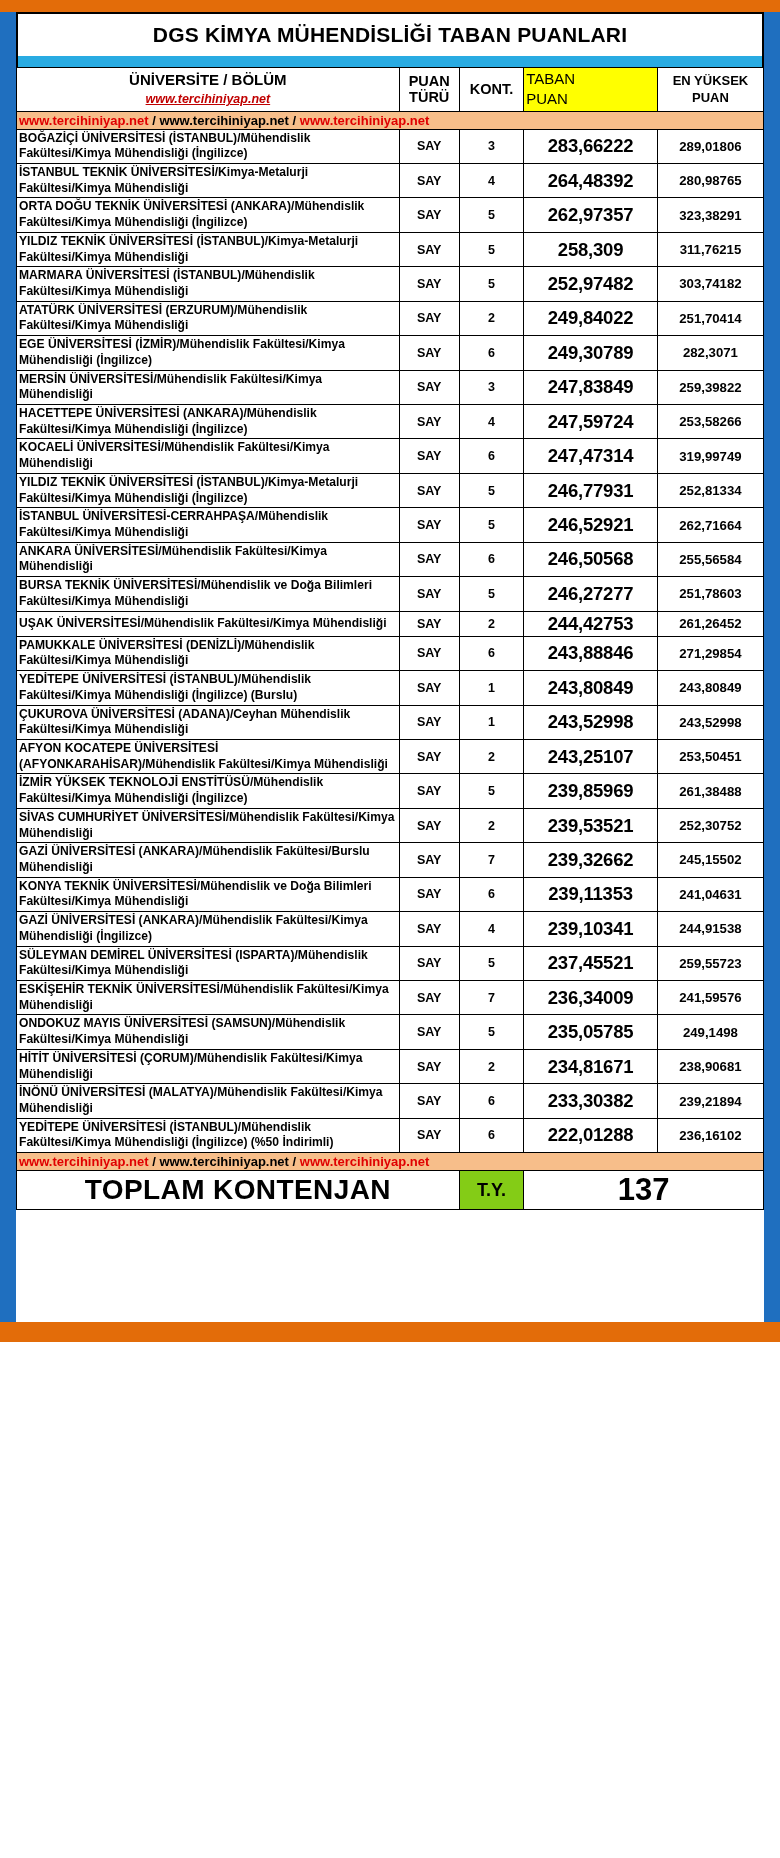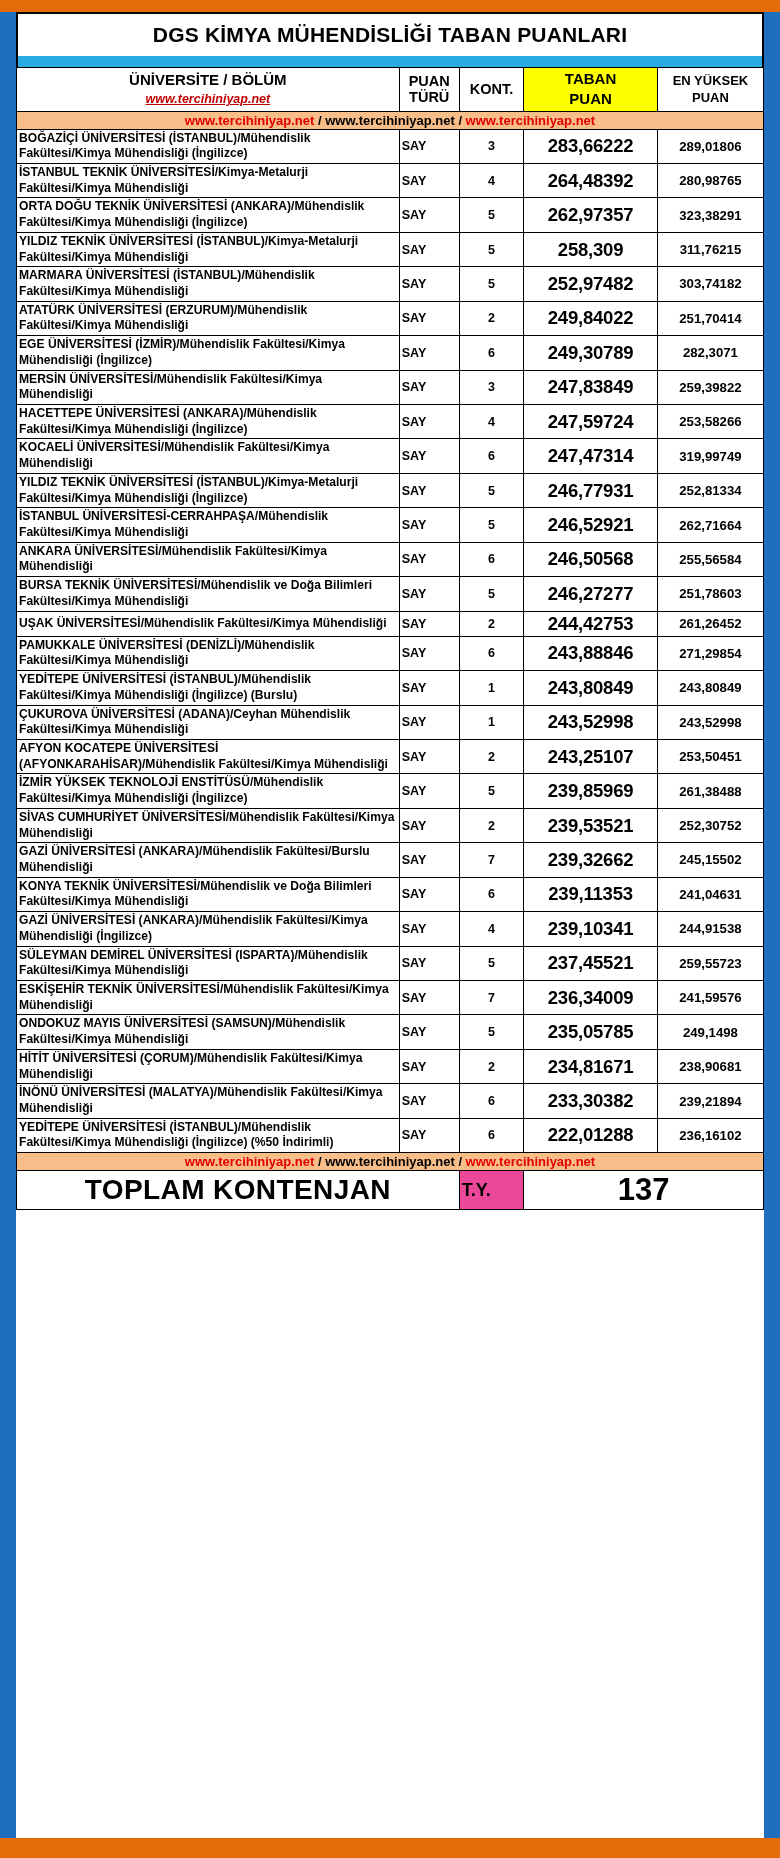--- a/index.html
+++ b/index.html
@@ -9,21 +9,21 @@
   }
   body {
     width: 780px;
     height: 1858px;
     font-family: "Liberation Sans", sans-serif;
     overflow: hidden;
   }
   .page {
     position: relative;
     width: 780px;
-    height: 1858px;
+    height: 1342px;
     background: #ffffff;
     box-sizing: border-box;
   }
   
   .band-top {
     position: absolute;
     left: 0; top: 0;
     width: 780px; height: 12px;
     background: #E36C09;
   }
@@ -112,53 +112,53 @@
     margin-top: 3px;
   }
   .h-small {
     text-align: center;
     font-size: 14.5px;
     font-weight: bold;
     line-height: 1.15;
   }
   .h-taban {
     background: #FFFF00 !important;
-    text-align: center;
     font-size: 15px;
-    font-weight: bold;
+    font-weight: normal;
     line-height: 1.35;
   }
   .h-enyuk {
     text-align: center;
     font-size: 13px;
     font-weight: bold;
     line-height: 1.35;
   }
 
   
   .banner td {
     background: #F7BE8A;
-    text-align: center;
+    text-align: left;
     padding: 2px 0 3px 0;
     font-size: 13px;
     font-weight: bold;
     white-space: nowrap;
   }
   .banner .red { color: #E00000; }
   .banner .blk { color: #000000; }
 
   
   td.univ {
     text-align: left;
     font-size: 12.1px;
     font-weight: bold;
     line-height: 1.3;
     padding: 2px 4px;
   }
   td.tur {
+    text-align: center;
     font-size: 12.5px;
     font-weight: bold;
   }
   td.kont {
     text-align: center;
     font-size: 12.5px;
     font-weight: bold;
   }
   td.taban {
     text-align: center;
@@ -177,21 +177,22 @@
   .total td {
     padding: 4px 2px;
   }
   .total .lbl {
     text-align: center;
     font-size: 28px;
     font-weight: bold;
     letter-spacing: 0.4px;
   }
   .total .ty {
-    background: #ec4899;
+    background: #84cc16;
+    text-align: center;
     font-size: 18px;
     font-weight: bold;
     margin-top: 12px;
   }
   .total .num {
     text-align: center;
     font-size: 31px;
     font-weight: bold;
   }
 </style>

